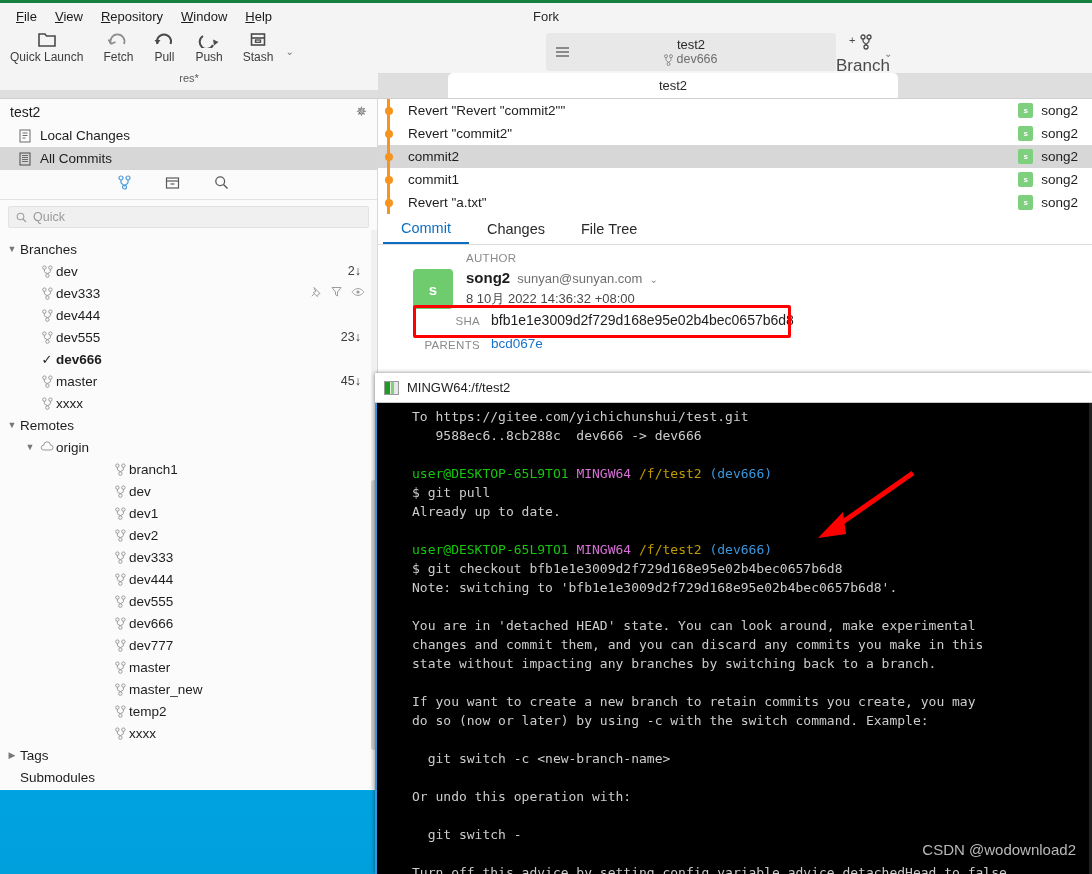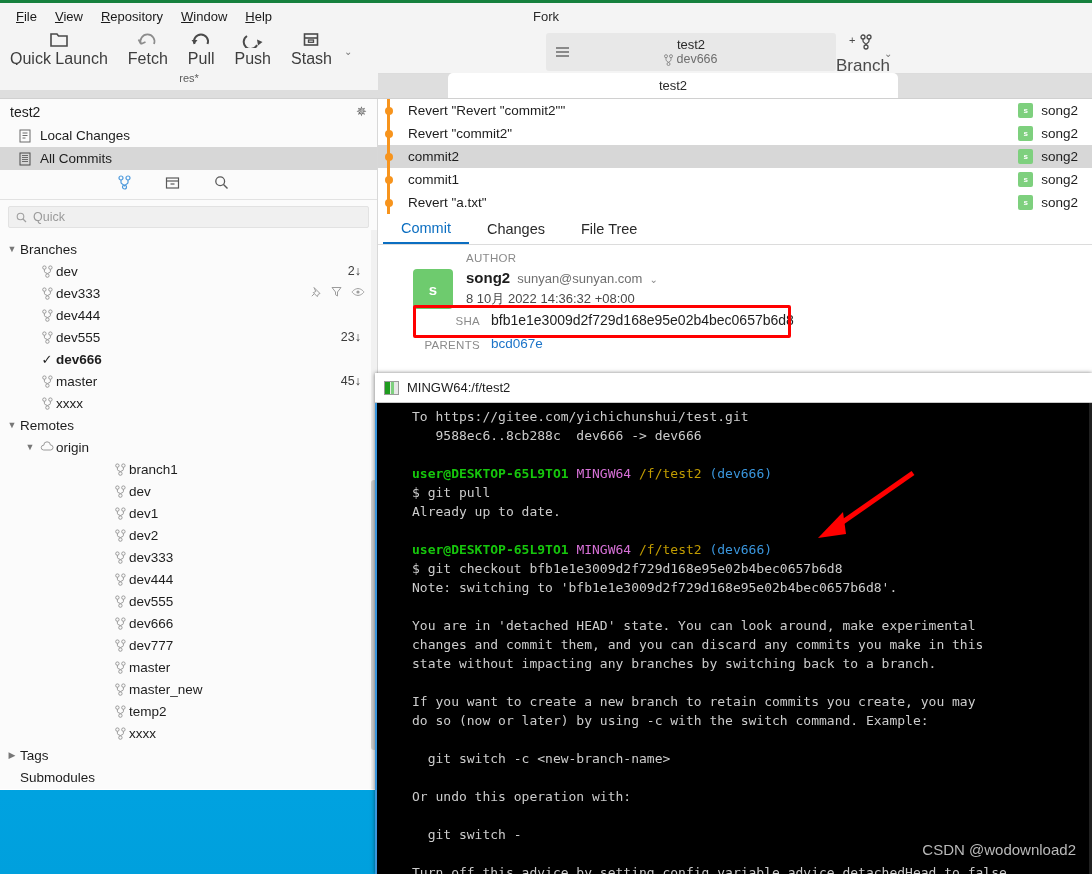--- a/index.html
+++ b/index.html
@@ -46,21 +46,21 @@
     height: 45px; background: #f4f4f4;
     display: flex; align-items: flex-start; position: relative;
     border-bottom: 1px solid #dcdcdc;
   }
   .tb-btn {
     display: flex; flex-direction: column; align-items: center;
     justify-content: flex-start; padding: 1px 10px 0 10px;
     color: #4a4a4a; cursor: default;
   }
   .tb-btn .ic { height: 19px; display: flex; align-items: center; }
-  .tb-btn .lbl { font-size: 16px; color: #3d3d3d; margin-top: 1px; }
+  .tb-btn .lbl { font-size: 12px; color: #3d3d3d; margin-top: 1px; }
   .tb-sep-caret { font-size: 10px; color: #777; align-self: center; margin-left: 2px; }
 
   .repo-chip {
     position: absolute; left: 546px; top: 4px; width: 290px; height: 38px;
     background: #e8e8e8; border-radius: 3px;
     display: flex; align-items: center; justify-content: center;
     flex-direction: column;
   }
   .repo-chip .rname { font-size: 13px; color: #2b2b2b; line-height: 15px; }
   .repo-chip .rbranch { font-size: 12.5px; color: #6e6e6e; line-height: 15px; display:flex; align-items:center; gap:3px;}
@@ -254,21 +254,21 @@
   .term-title .ticon .g2 { width: 3px; background: #7fd07f; margin-left:1px; }
   .term-title .ttxt { font-size: 13px; color: #1d1d1d; }
 
   .term-body {
     position: relative; height: 471px; overflow: hidden;
     font-family: "DejaVu Sans Mono", "Liberation Mono", monospace;
     font-size: 13px; line-height: 19px; color: #cccccc;
     padding: 4px 0 0 6px; white-space: pre;
   }
   .term-body .ln { height: 19px; margin-left: 31px; }
-  .c-green { color: #16c60c; font-weight: bold; }
+  .c-green { color: #16c60c; }
   .c-magenta { color: #d670d6; }
   .c-yellow { color: #c19c00; }
   .c-cyan { color: #3a96dd; }
   .c-white { color: #cccccc; }
 
   .term-left-edge {
     position: absolute; left: 0; top: 30px; width: 2px; height: 471px;
     background: #3a96dd;
   }
   .term-scroll-edge {

